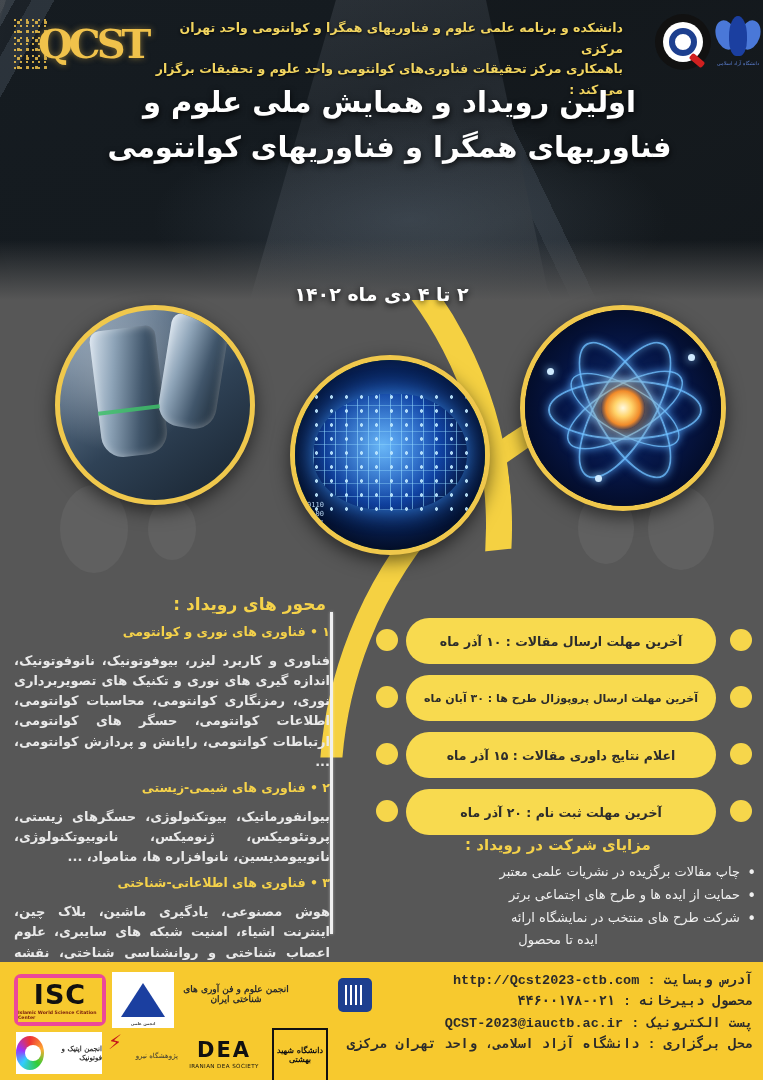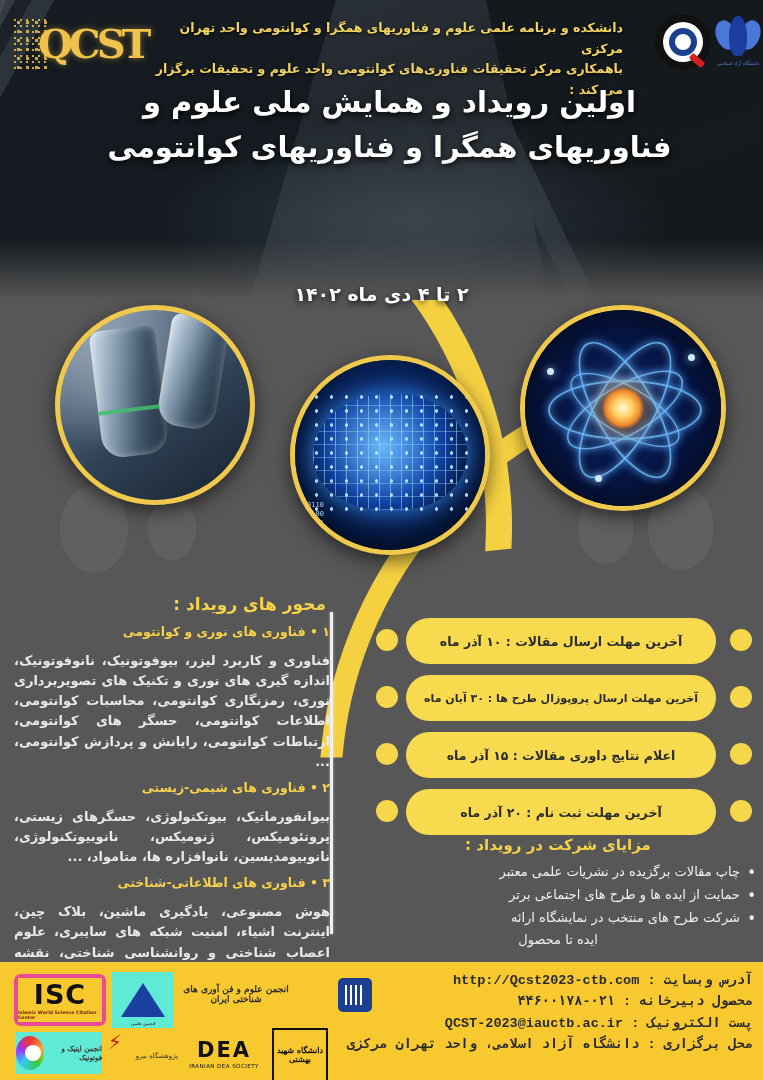--- a/index.html
+++ b/index.html
@@ -160,21 +160,21 @@
   .footer{position:absolute;left:0;bottom:0;width:763px;height:118px;background:#f7c92e;}
   .foot-contact{position:absolute;right:10px;top:8px;width:420px;direction:rtl;text-align:right;
      color:#2b2b2b;font-size:13.5px;font-weight:700;line-height:1.58;font-family:Liberation Mono, monospace;}
   .foot-contact .ltr{direction:ltr;unicode-bidi:embed;}
   .book-icon{position:absolute;left:338px;top:16px;width:34px;height:34px;border-radius:5px;
      background:#1d3f8f;display:flex;align-items:center;justify-content:center;}
   .book-icon i{display:block;width:20px;height:20px;
      background:repeating-linear-gradient(90deg,#fff 0 2px,#1d3f8f 2px 5px);}
 
   .logos{position:absolute;left:6px;top:4px;width:330px;height:112px;}
-  .lg{position:absolute;background:#5eead4;display:flex;align-items:center;justify-content:center;
+  .lg{position:absolute;background:#ffffff;display:flex;align-items:center;justify-content:center;
      font-weight:700;overflow:hidden;}
   .isc{left:8px;top:8px;width:92px;height:52px;background:#ec4899;border-radius:7px;
      flex-direction:column;}
   .isc .in{width:84px;height:44px;background:#f7c92e;display:flex;flex-direction:column;
      align-items:center;justify-content:center;}
   .isc .big{font-size:27px;color:#111;line-height:1;letter-spacing:1px;}
   .isc .sm{font-size:4.6px;color:#7a1d0c;margin-top:2px;}
   .assoc{left:106px;top:6px;width:62px;height:56px;}
   .assoc .tri{width:0;height:0;border-left:22px solid transparent;border-right:22px solid transparent;
      border-bottom:34px solid #1b3fa0;position:relative;}

